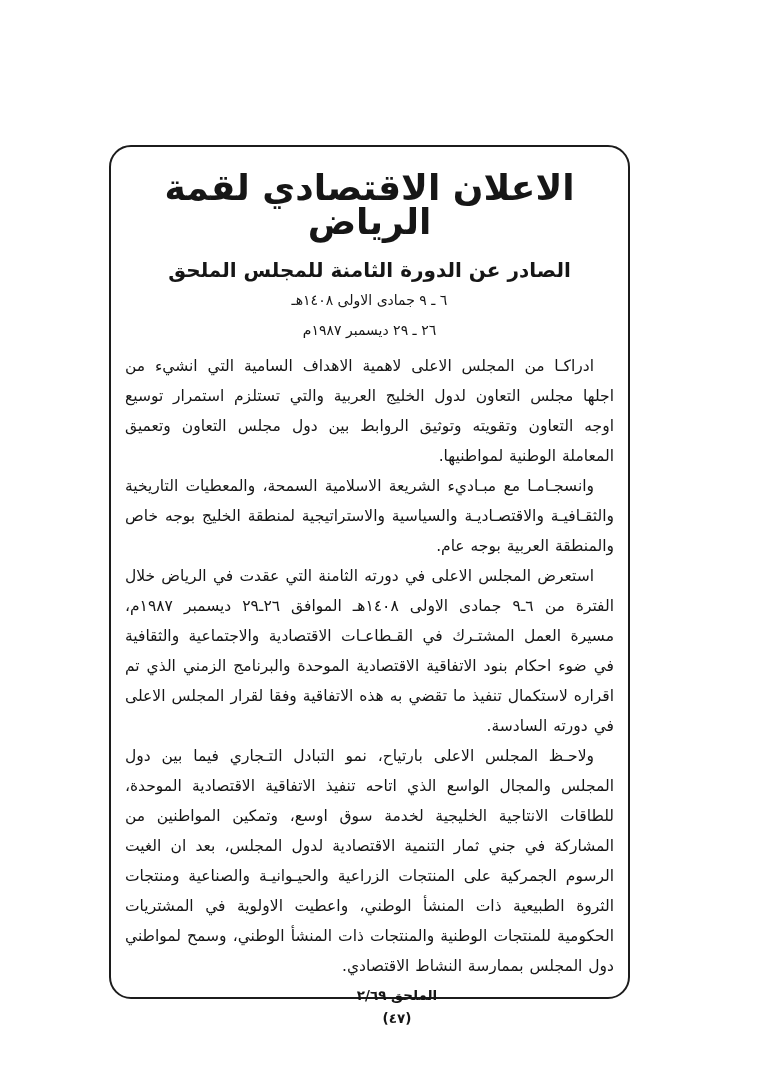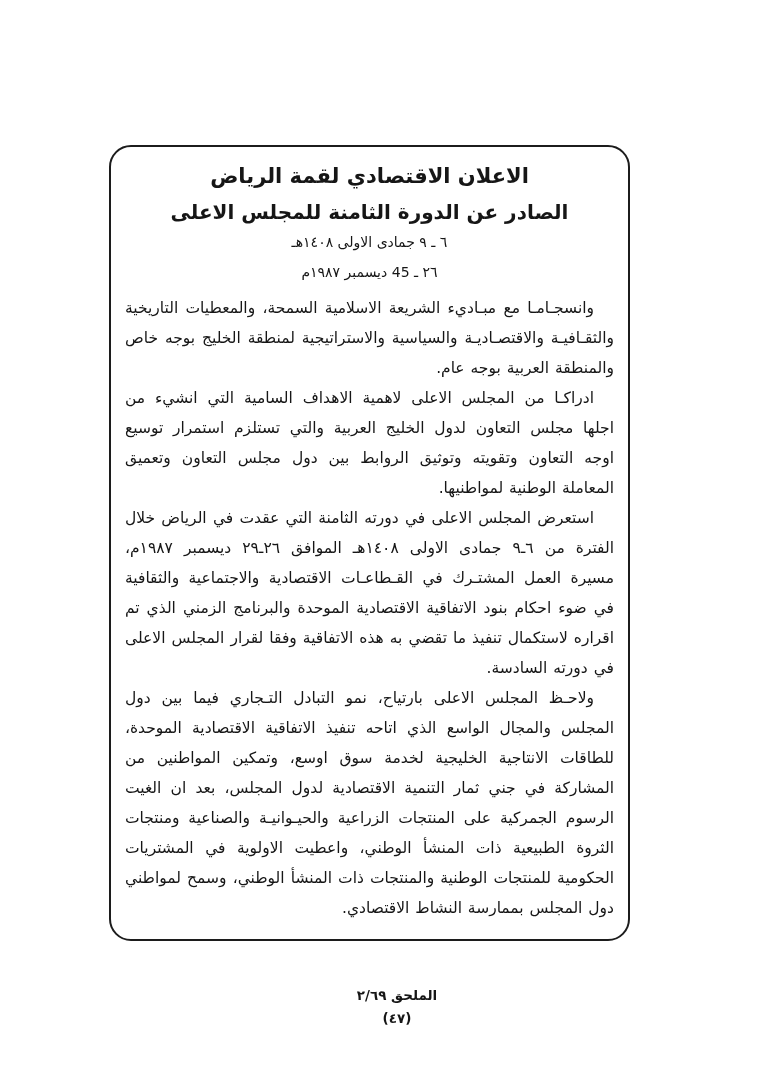--- a/index.html
+++ b/index.html
@@ -21,23 +21,23 @@
     min-height: 763px;
     box-sizing: border-box;
     border: 2px solid #1c1c1c;
     border-radius: 22px;
     padding: 8px 12px 16px 12px;
     background: #ffffff;
   }
   .doc-title {
     text-align: center;
     font-weight: bold;
-    font-size: 21px;
+    font-size: 36px;
     line-height: 34px;
-    margin: 4px;
+    margin: 16px;
     letter-spacing: -0.5px;
   }
   .doc-subtitle {
     text-align: center;
     font-weight: bold;
     font-size: 20px;
     line-height: 30px;
     margin: 2px 0 0 0;
     letter-spacing: -0.5px;
   }
@@ -81,29 +81,29 @@
 </style>
 </head>
 <body>
 
 <div class="page">
 
   <div class="frame">
 
     <h1 class="doc-title">الاعلان الاقتصادي لقمة الرياض</h1>
 
-    <h2 class="doc-subtitle">الصادر عن الدورة الثامنة للمجلس الاعلى</h2>
+    <h2 class="doc-subtitle">الصادر عن الدورة الثامنة للمجلس الملحق</h2>
 
     <div class="doc-date">٦ ـ ٩ جمادى الاولى ١٤٠٨هـ</div>
 
-    <div class="doc-date">٢٦ ـ 45 ديسمبر ١٩٨٧م</div>
+    <div class="doc-date">٢٦ ـ ٢٩ ديسمبر ١٩٨٧م</div>
 
     <div class="doc-body">
+      <p>ادراكـا من المجلس الاعلى لاهمية الاهداف السامية التي انشيء من اجلها مجلس التعاون لدول الخليج العربية والتي تستلزم استمرار توسيع اوجه التعاون وتقويته وتوثيق الروابط بين دول مجلس التعاون وتعميق المعاملة الوطنية لمواطنيها.</p>
       <p>وانسجـامـا مع مبـاديء الشريعة الاسلامية السمحة، والمعطيات التاريخية والثقـافيـة والاقتصـاديـة والسياسية والاستراتيجية لمنطقة الخليج بوجه خاص والمنطقة العربية بوجه عام.</p>
-      <p>ادراكـا من المجلس الاعلى لاهمية الاهداف السامية التي انشيء من اجلها مجلس التعاون لدول الخليج العربية والتي تستلزم استمرار توسيع اوجه التعاون وتقويته وتوثيق الروابط بين دول مجلس التعاون وتعميق المعاملة الوطنية لمواطنيها.</p>
       <p>استعرض المجلس الاعلى في دورته الثامنة التي عقدت في الرياض خلال الفترة من ٦ـ٩ جمادى الاولى ١٤٠٨هـ الموافق ٢٦ـ٢٩ ديسمبر ١٩٨٧م، مسيرة العمل المشتـرك في القـطاعـات الاقتصادية والاجتماعية والثقافية في ضوء احكام بنود الاتفاقية الاقتصادية الموحدة والبرنامج الزمني الذي تم اقراره لاستكمال تنفيذ ما تقضي به هذه الاتفاقية وفقا لقرار المجلس الاعلى في دورته السادسة.</p>
       <p>ولاحـظ المجلس الاعلى بارتياح، نمو التبادل التـجاري فيما بين دول المجلس والمجال الواسع الذي اتاحه تنفيذ الاتفاقية الاقتصادية الموحدة، للطاقات الانتاجية الخليجية لخدمة سوق اوسع، وتمكين المواطنين من المشاركة في جني ثمار التنمية الاقتصادية لدول المجلس، بعد ان الغيت الرسوم الجمركية على المنتجات الزراعية والحيـوانيـة والصناعية ومنتجات الثروة الطبيعية ذات المنشأ الوطني، واعطيت الاولوية في المشتريات الحكومية للمنتجات الوطنية والمنتجات ذات المنشأ الوطني، وسمح لمواطني دول المجلس بممارسة النشاط الاقتصادي.</p>
     </div>
 
   </div>
 
   <div class="doc-footer">
     <div class="appendix-label">الملحق ٢/٦٩</div>
     <div class="page-number">(٤٧)</div>
   </div>

